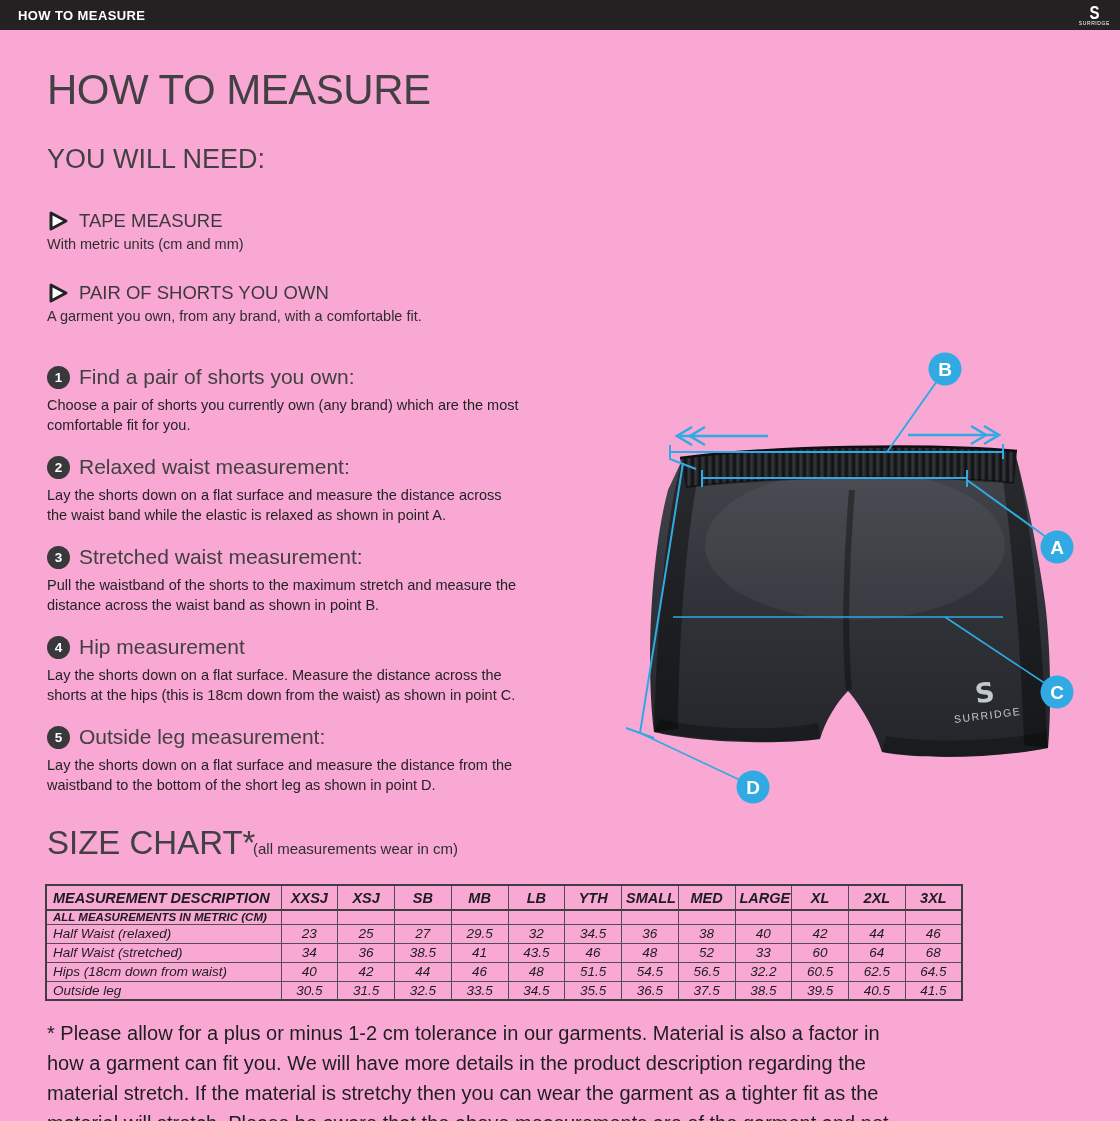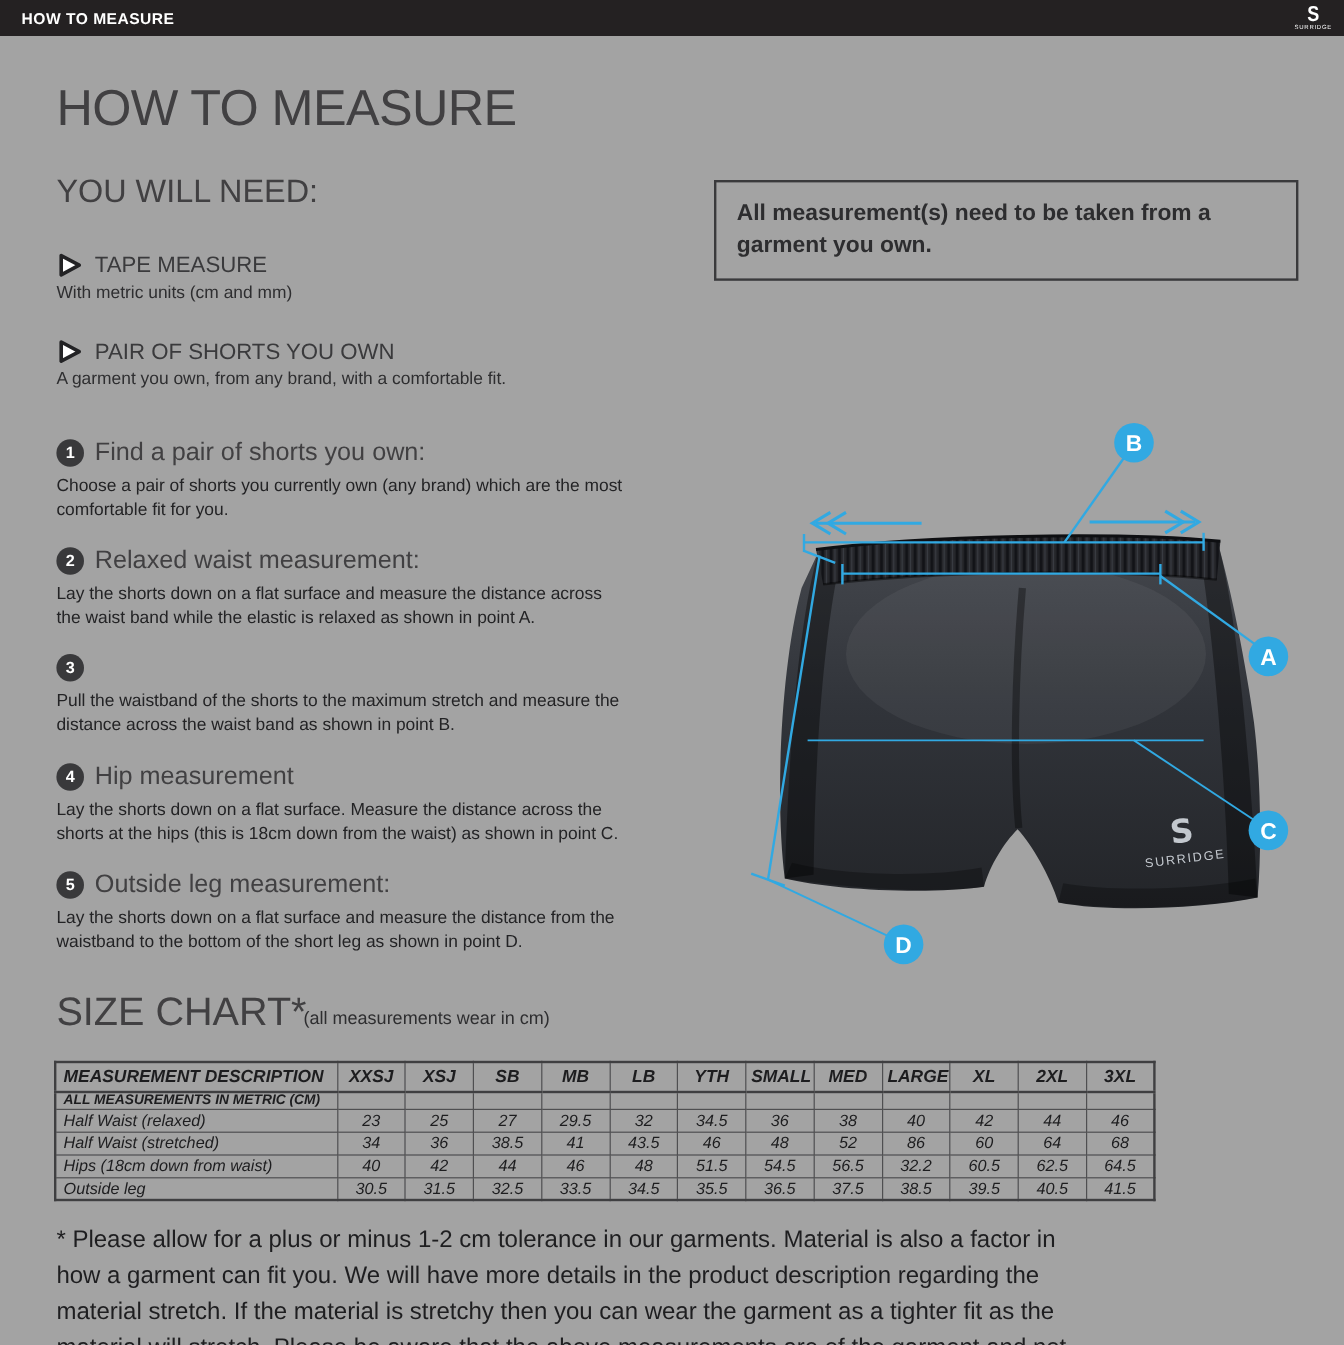--- a/index.html
+++ b/index.html
@@ -1,19 +1,19 @@
 <!DOCTYPE html>
 <html style="--accent: #31a9e2;"><head>
 <meta charset="utf-8">
 <style>
   :root{ --accent:#31a9e2; --ink:#3e3e40; --body:#2b2b2d; }
   *{margin:0;padding:0;box-sizing:border-box;}
   html,body{background:#fff;}
   body{font-family:"Liberation Sans","DejaVu Sans",sans-serif;color:var(--body);}
-  .page{position:relative;width:1120px;height:1121px;background:#a3a3a3;overflow:hidden;}
+  .page{position:relative;width:1120px;height:1121px;background:#f9a8d4;overflow:hidden;}
 
   
   .topbar{position:absolute;left:0;top:0;width:1120px;height:30px;background:#242122;
           display:flex;align-items:center;justify-content:space-between;padding:0 10px 0 18px;}
   .topbar-title{color:#fff;font-size:13px;font-weight:bold;letter-spacing:.4px;}
   .topbar-brand{display:flex;flex-direction:column;align-items:center;line-height:1;}
   .topbar-brand .s{color:#fff;font-weight:bold;font-size:15px;transform:scaleY(1.2);}
   .topbar-brand .w{color:#fff;font-size:5px;letter-spacing:.6px;margin-top:1px;}
 
   .h1{position:absolute;left:47px;top:66px;font-size:42px;font-weight:400;color:#414042;letter-spacing:-.5px;}
@@ -62,23 +62,20 @@
     <span class="topbar-title">HOW TO MEASURE</span>
     <div class="topbar-brand">
       <span class="s">S</span>
       <span class="w">SURRIDGE</span>
     </div>
   </header>
 
   <h1 class="h1">HOW TO MEASURE</h1>
   <h2 class="h2">YOU WILL NEED:</h2>
 
-  <div class="note-box">
-    <p>All measurement(s) need to be taken from a garment you own.</p>
-  </div>
 
   <div class="need-item" id="need-0">
     <div class="row">
       <svg width="22" height="22" viewBox="0 0 22 22">
         <polygon points="4,3 19,11 4,19" fill="#fff" stroke="#232325" stroke-width="3" stroke-linejoin="round"></polygon>
       </svg>
       <span class="label">TAPE MEASURE</span>
     </div>
     <div class="sub">With metric units (cm and mm)</div>
   </div>
@@ -103,20 +100,21 @@
   <div class="step" id="step-1">
     <div class="row">
       <span class="num">2</span>
       <span class="title">Relaxed waist measurement:</span>
     </div>
     <p>Lay the shorts down on a flat surface and measure the distance across the waist band while the elastic is relaxed as shown in point A.</p>
   </div>
   <div class="step" id="step-2">
     <div class="row">
       <span class="num">3</span>
+      <span class="title">Stretched waist measurement:</span>
     </div>
     <p>Pull the waistband of the shorts to the maximum stretch and measure the distance across the waist band as shown in point B.</p>
   </div>
   <div class="step" id="step-3">
     <div class="row">
       <span class="num">4</span>
       <span class="title">Hip measurement</span>
     </div>
     <p>Lay the shorts down on a flat surface. Measure the distance across the shorts at the hips (this is 18cm down from the waist)  as shown in point C.</p>
   </div>
@@ -293,21 +291,21 @@
           <tr>
             <td class="desc">Half Waist (stretched)</td>
             <td>34</td>
             <td>36</td>
             <td>38.5</td>
             <td>41</td>
             <td>43.5</td>
             <td>46</td>
             <td>48</td>
             <td>52</td>
-            <td>86</td>
+            <td>33</td>
             <td>60</td>
             <td>64</td>
             <td>68</td>
           </tr>
           <tr>
             <td class="desc">Hips (18cm down from waist)</td>
             <td>40</td>
             <td>42</td>
             <td>44</td>
             <td>46</td>

